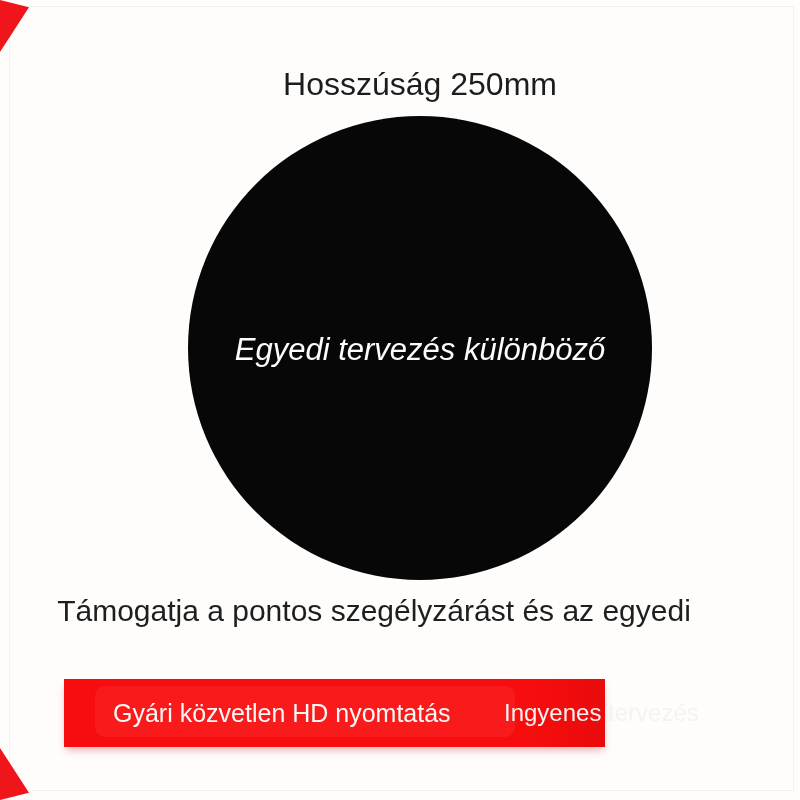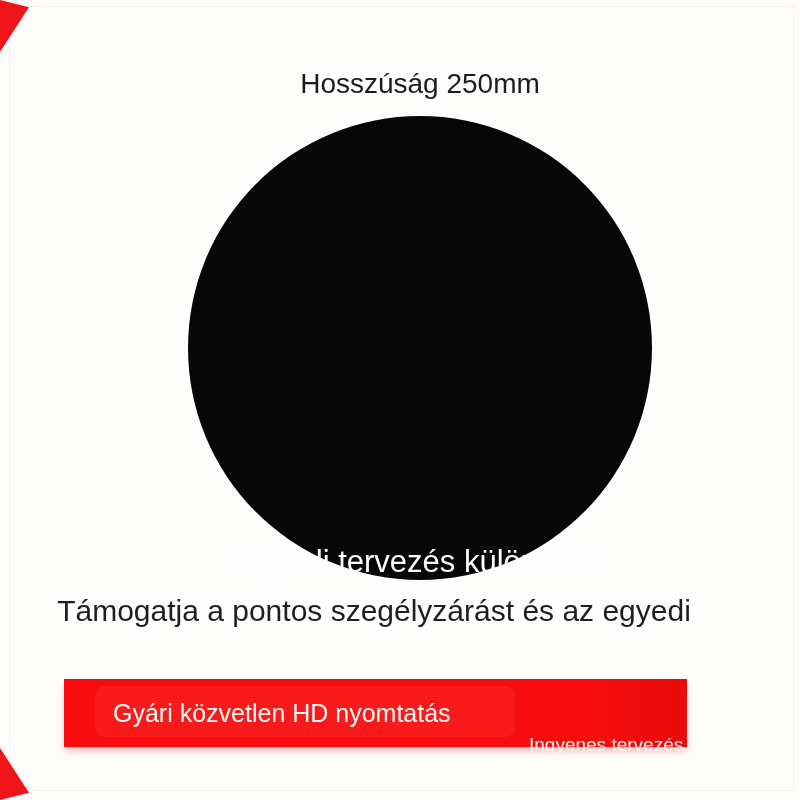--- a/index.html
+++ b/index.html
@@ -31,39 +31,40 @@
   .corner.bottom {
     bottom: 0;
     clip-path: polygon(0 0, 100% 86%, 0 100%);
   }
   .page-title {
     position: absolute;
     top: 64px;
     left: 420px;
     transform: translateX(-50%);
     white-space: nowrap;
-    font-size: 28px;
+    font-size: 32px;
     line-height: 40px;
     color: #1c1c1c;
     letter-spacing: 0px;
   }
   .circle {
     position: absolute;
     left: 188px;
     top: 116px;
     width: 464px;
     height: 464px;
     border-radius: 50%;
     background: #070707;
     display: flex;
     flex-direction: row;
-    align-items: flex-end;
+    align-items: center;
     justify-content: center;
     padding-top: 3px;
     box-sizing: border-box;
+    font-style: italic;
   }
   .circle-line {
     white-space: nowrap;
     font-size: 31px;
     line-height: 37px;
     color: #fdfdfd;
     text-align: center;
   }
   .caption {
     position: absolute;
@@ -80,21 +81,21 @@
     font-size: 30px;
     line-height: 38px;
     color: #1e1e1e;
     text-align: left;
   }
   .caption-row { text-align: left; height: 38px; }
   .banner {
     position: absolute;
     left: 64px;
     top: 679px;
-    width: 623px;
+    width: 541px;
     height: 68px;
     background: linear-gradient(90deg, #f70d0d 0%, #f70d0d 86%, #e90b0c 100%);
     box-shadow: 0 5px 8px -2px rgba(190, 25, 25, 0.35);
   }
   .banner-chip {
     position: absolute;
     left: 31px;
     top: 7px;
     width: 420px;
     height: 51px;
@@ -106,27 +107,26 @@
     position: absolute;
     left: 49px;
     top: 50%;
     transform: translateY(-50%);
     white-space: nowrap;
     font-size: 25px;
     color: #fbf7f7;
   }
   .banner-secondary {
     position: absolute;
-    left: 465px;
+    left: 440px;
     top: 50%;
     transform: translateY(-50%);
     white-space: nowrap;
-    font-size: 19px;
+    font-size: 24px;
     color: #f7f2f2;
-    margin-top: 32px;
   }
 </style>
 </head>
 <body>
 
 <div id="canvas">
 
   <div class="inset-frame"></div>
 
   <div class="corner top"></div>

